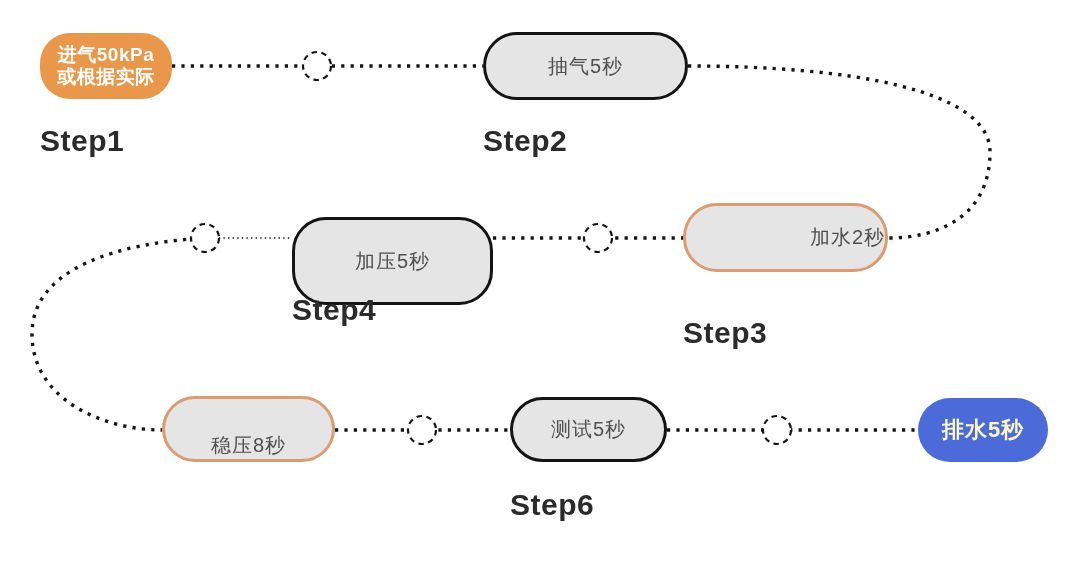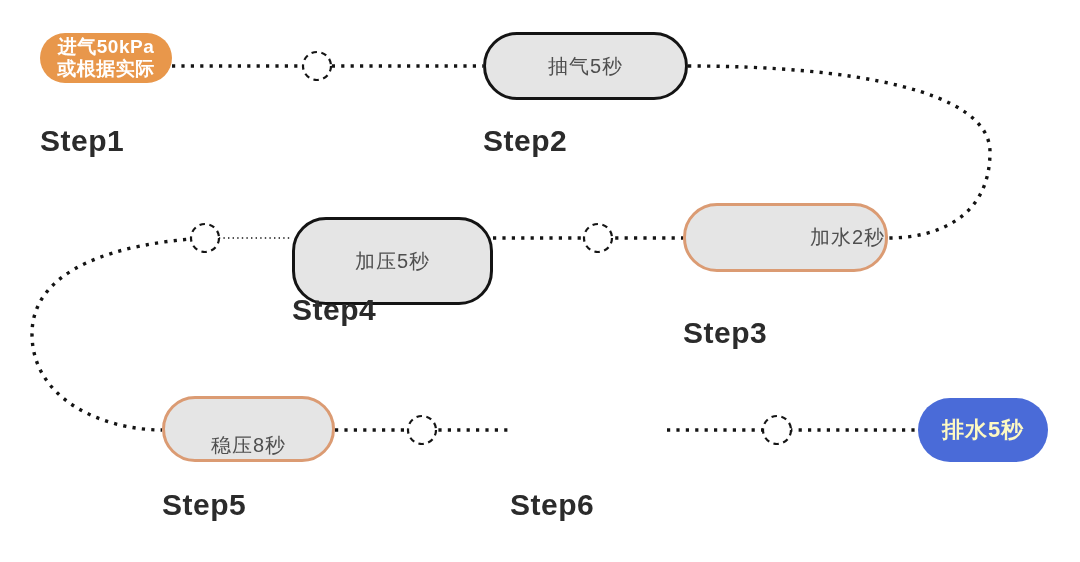--- a/index.html
+++ b/index.html
@@ -95,21 +95,21 @@
     <path class="dots" d="M 205 238 C 118 243 32 268 32 334 C 32 400 104 430 162 430"></path>
     <path class="dots" d="M 335 430 L 510 430"></path>
     <path class="dots" d="M 667 430 L 918 430"></path>
     <circle class="junction" cx="317" cy="66" r="14"></circle>
     <circle class="junction" cx="205" cy="238" r="14"></circle>
     <circle class="junction" cx="598" cy="238" r="14"></circle>
     <circle class="junction" cx="422" cy="430" r="14"></circle>
     <circle class="junction" cx="777" cy="430" r="14"></circle>
   </svg>
 
-  <div class="node orange-filled" style="left:40px; top:33px; width:132px; height:50px;">
+  <div class="node orange-filled" style="left:40px; top:33px; width:132px; height:66px;">
     <div>进气50kPa</div>
     <div>或根据实际</div>
   </div>
   <div class="step-label" style="left:40px; top:124px; width:132px;">Step1</div>
 
   <div class="node outline-black" style="left:483px; top:32px; width:205px; height:68px;">
     <span>抽气5秒</span>
   </div>
   <div class="step-label" style="left:483px; top:124px; width:205px;">Step2</div>
 
@@ -119,21 +119,23 @@
   <div class="step-label" style="left:292px; top:293px; width:201px;">Step4</div>
 
   <div class="node outline-orange" style="left:683px; top:203px; width:205px; height:69px;align-items:flex-end;">
     <span>加水2秒</span>
   </div>
   <div class="step-label" style="left:683px; top:293px; width:205px;margin-top:23px;">Step3</div>
 
   <div class="node outline-orange" style="left:162px; top:396px; width:173px; height:66px;justify-content:flex-end;">
     <span>稳压8秒</span>
   </div>
-  <div class="step-label" style="left:162px; top:488px; width:173px;">Step5</div>
 
+  <div class="node outline-black" style="left:510px; top:397px; width:157px; height:65px;">
+    <span>测试5秒</span>
+  </div>
   <div class="step-label" style="left:510px; top:488px; width:157px;">Step6</div>
 
   <div class="node blue-filled" style="left:918px; top:398px; width:130px; height:64px;">
     <span>排水5秒</span>
   </div>
 
 </div>
 
 </body></html>

